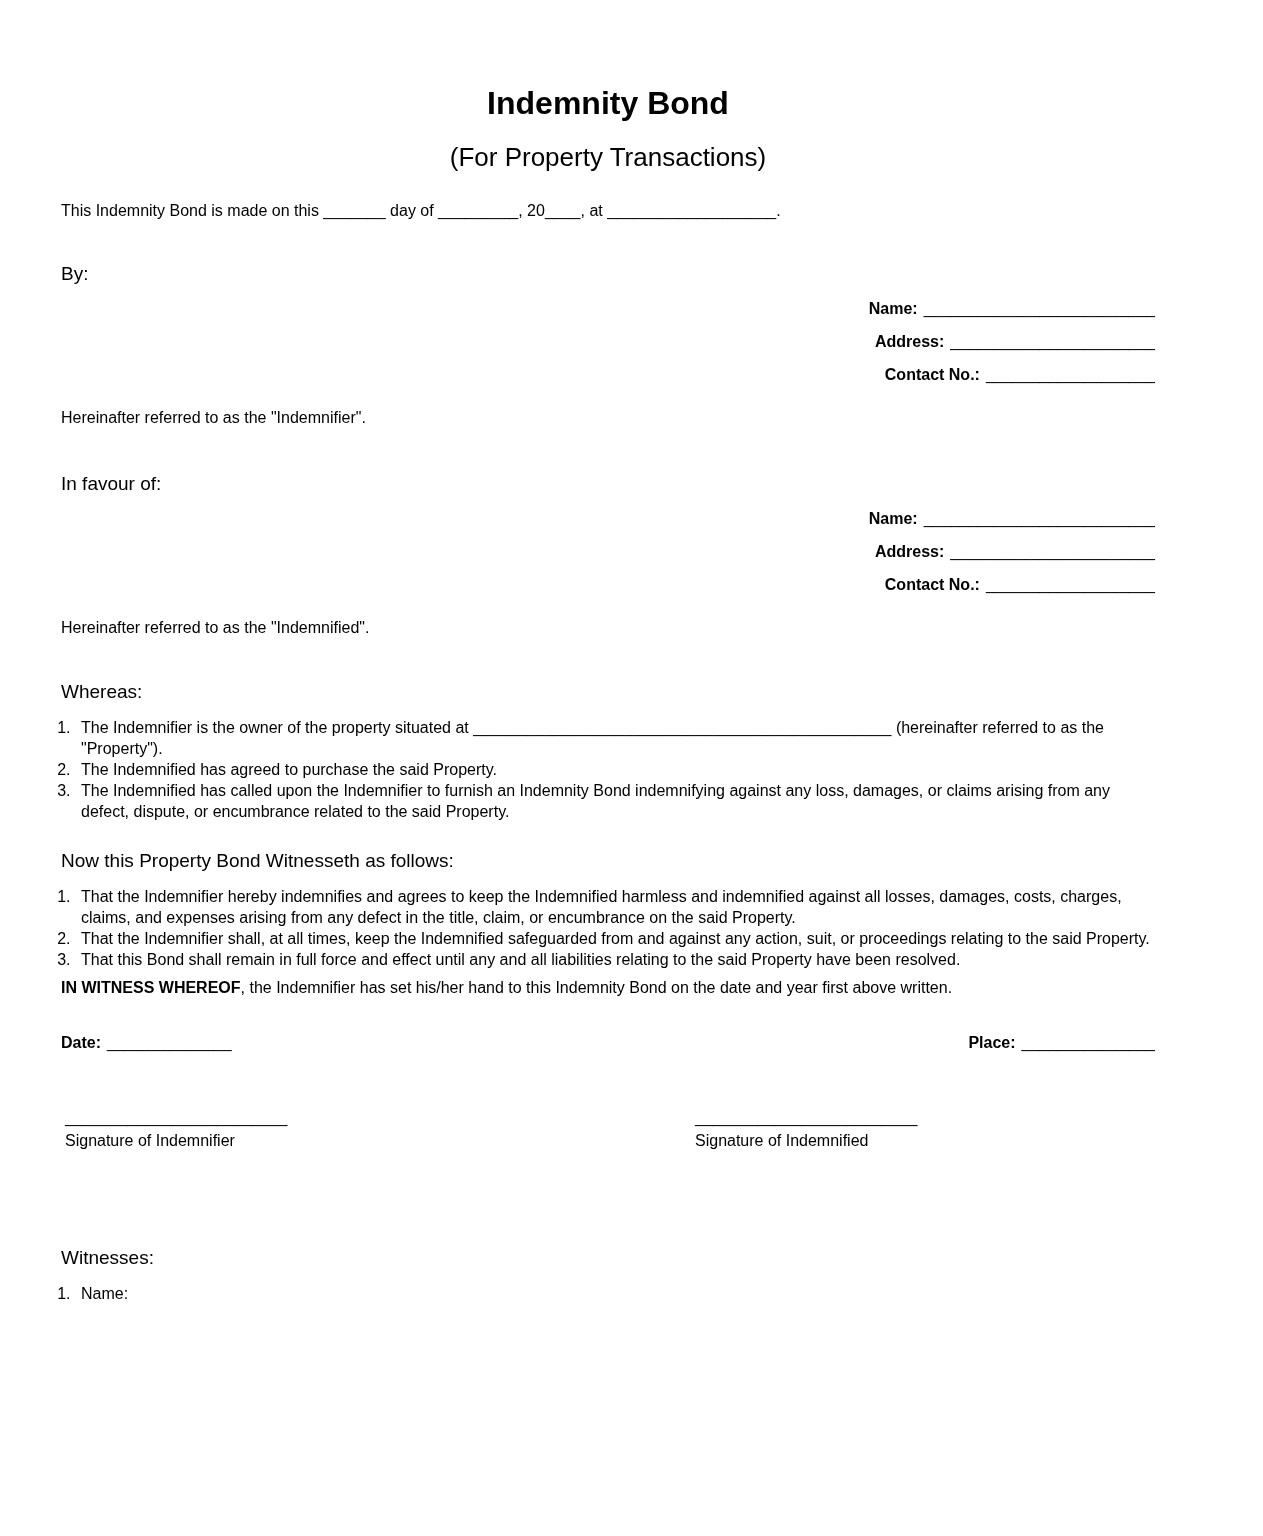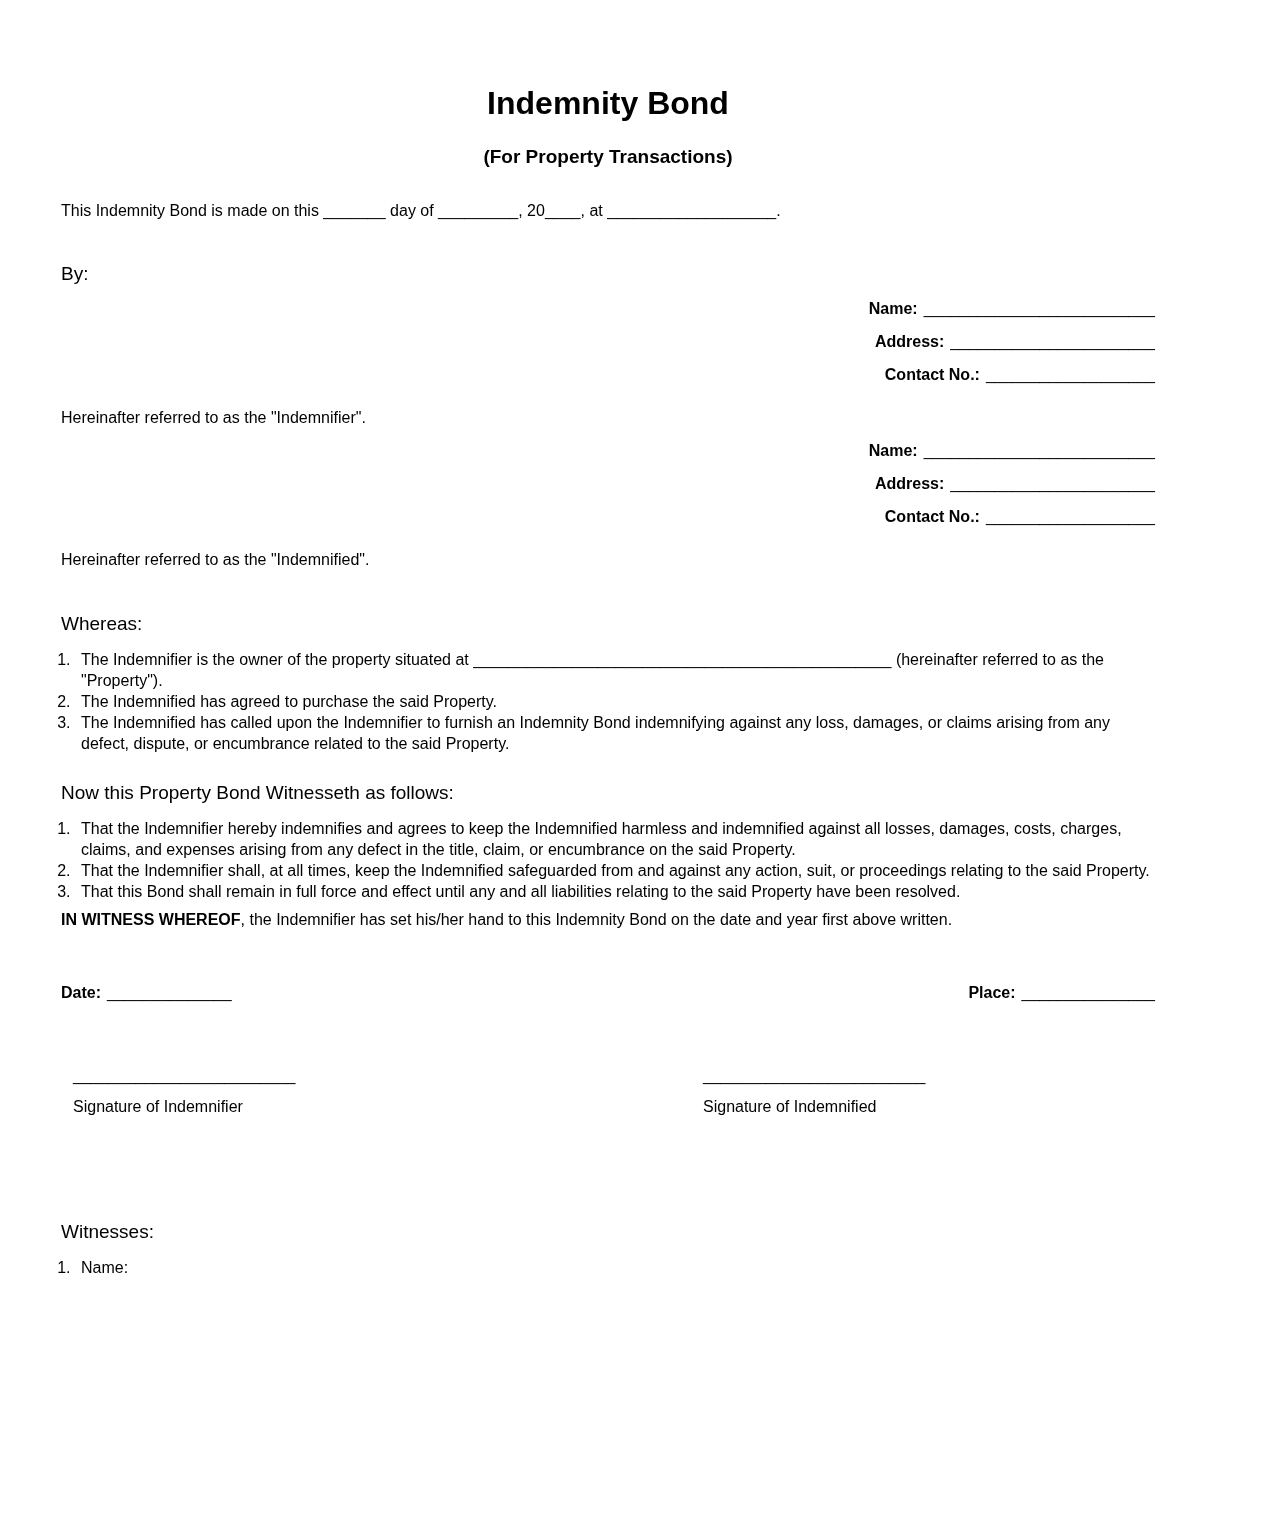--- a/index.html
+++ b/index.html
@@ -24,23 +24,23 @@
     line-height: 19px;
   }
   .doc-title {
     font-size: 32px;
     line-height: 37px;
     font-weight: bold;
     text-align: center;
     margin: 85px 0 0 0;
   }
   .doc-subtitle {
-    font-size: 19px;
+    font-size: 26px;
     line-height: 22px;
-    font-weight: bold;
+    font-weight: normal;
     text-align: center;
     margin: 24px 0 0 0;
   }
   .intro {
     margin: 33px 0 0 0;
   }
   .sec {
     font-size: 19px;
     line-height: 22px;
     font-weight: normal;
@@ -67,53 +67,54 @@
   }
   ol.clauses li {
     margin: 0;
     padding-left: 6px;
   }
   .witness-clause {
     margin: 8px 0 0 0;
   }
   .witness-clause .lead { font-weight: bold; }
   .date-place-row {
-    margin-top: 54px;
+    margin-top: 36px;
     display: flex;
     justify-content: space-between;
   }
   .date-place-row .lbl { font-weight: bold; }
   .sig-row {
     margin-top: 52px;
     display: flex;
   }
   .sig-col-left  { flex: 0 0 630px; }
   .sig-col-right { flex: 1; }
   .sig-line, .sig-label {
-    margin: 12px;
+    margin: 4px;
     line-height: 19px;
     white-space: nowrap;
   }
 </style>
 </head>
 <body>
 
 <div class="page">
 
   <h1 class="doc-title">Indemnity Bond</h1>
   <div class="doc-subtitle">(For Property Transactions)</div>
 
   <p class="intro">This Indemnity Bond is made on this _______ day of _________, 20____, at ___________________.</p>
 
   <p class="sec sec-by">By:</p>
   <p class="field"><span class="lbl">Name:</span><span class="blank">__________________________</span></p>
   <p class="field"><span class="lbl">Address:</span><span class="blank">_______________________</span></p>
   <p class="field"><span class="lbl">Contact No.:</span><span class="blank">___________________</span></p>
   <p class="note">Hereinafter referred to as the "Indemnifier".</p>
 
+  <p class="sec sec-favour">In favour of:</p>
   <p class="field"><span class="lbl">Name:</span><span class="blank">__________________________</span></p>
   <p class="field"><span class="lbl">Address:</span><span class="blank">_______________________</span></p>
   <p class="field"><span class="lbl">Contact No.:</span><span class="blank">___________________</span></p>
   <p class="note">Hereinafter referred to as the "Indemnified".</p>
 
   <p class="sec sec-whereas">Whereas:</p>
   <ol class="clauses">
     <li>The Indemnifier is the owner of the property situated at _______________________________________________ (hereinafter referred to as the "Property").</li>
     <li>The Indemnified has agreed to purchase the said Property.</li>
     <li>The Indemnified has called upon the Indemnifier to furnish an Indemnity Bond indemnifying against any loss, damages, or claims arising from any defect, dispute, or encumbrance related to the said Property.</li>

